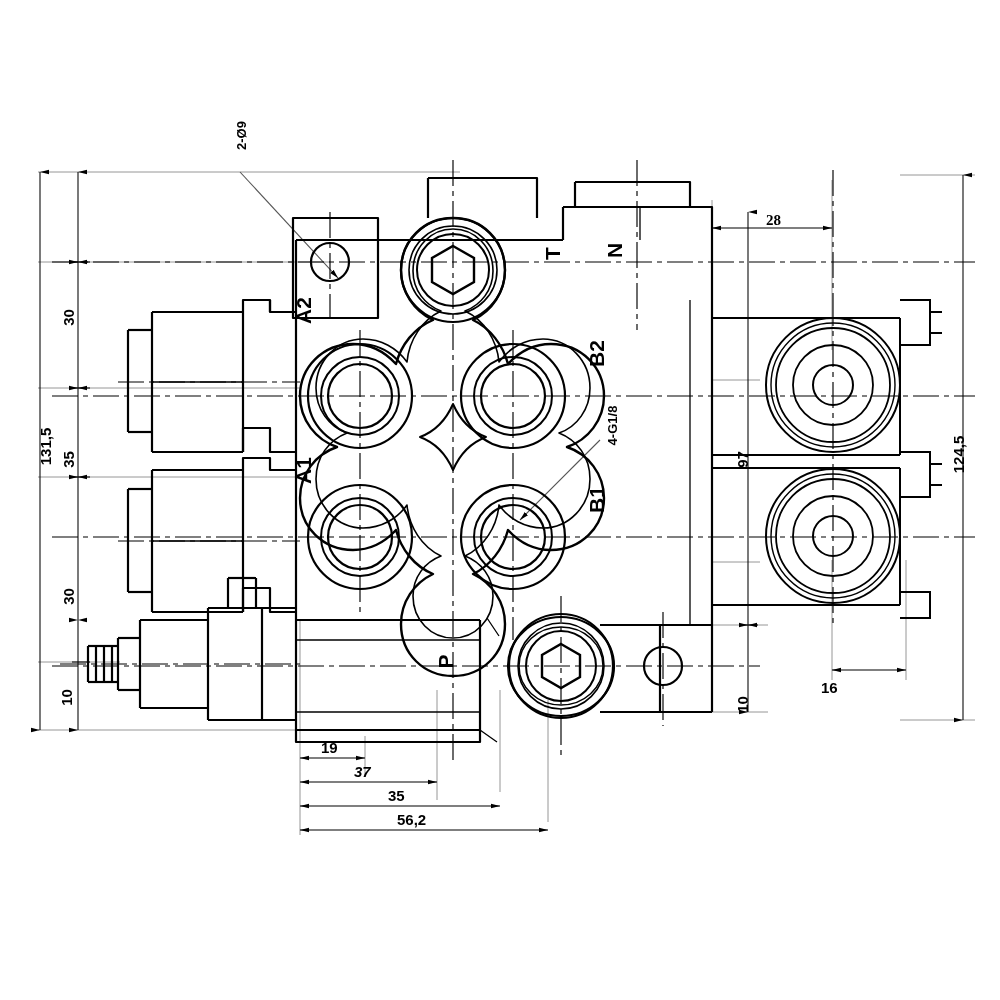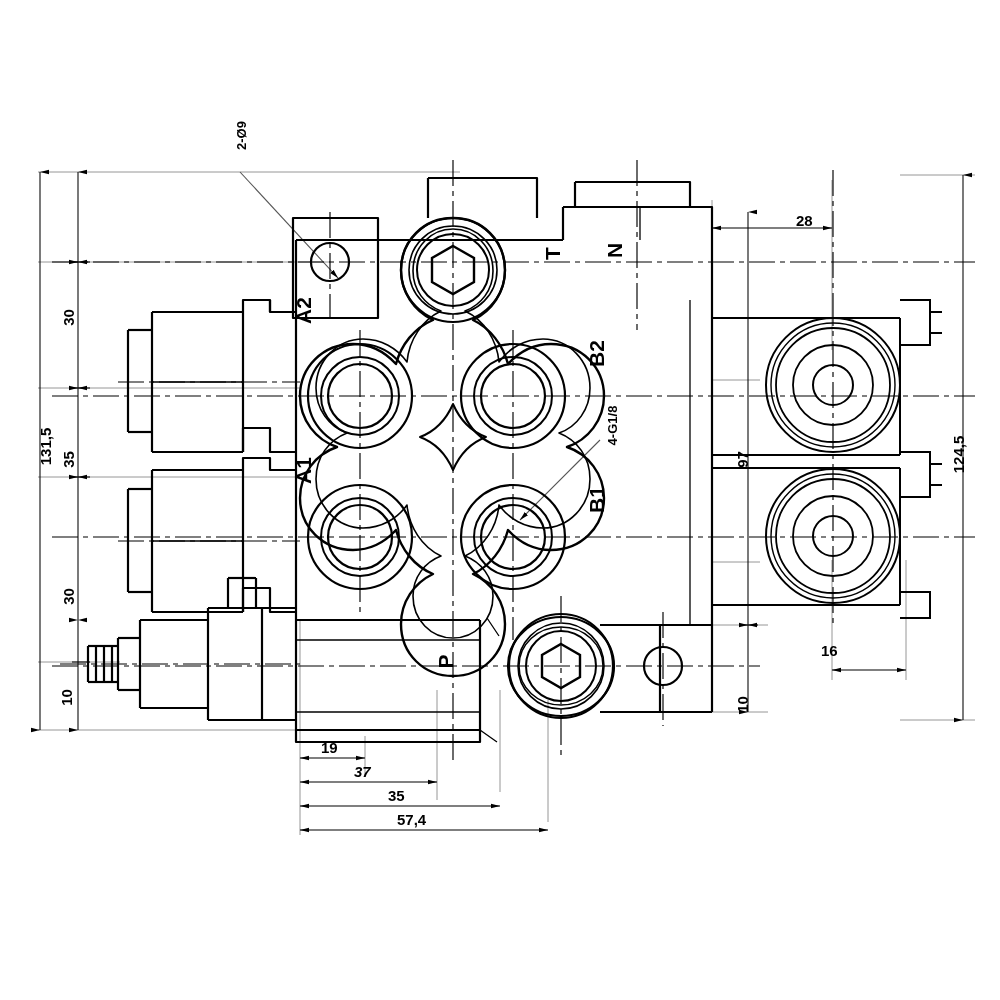--- a/index.html
+++ b/index.html
@@ -405,25 +405,25 @@
   <div class="lbl dim-label rot90" style="left:58px; top:690px;">10</div>
 
   <div class="lbl dim-label rot90" style="left:27px; top:439px;">131,5</div>
 
   <div class="lbl dim-label" style="left:321px; top:740px;">19</div>
 
   <div class="lbl dim-label" style="left:354px; top:764px;font-style:italic;">37</div>
 
   <div class="lbl dim-label" style="left:388px; top:788px;">35</div>
 
-  <div class="lbl dim-label" style="left:397px; top:812px;">57,4</div>
-
-  <div class="lbl dim-label" style="left:796px; top:213px;">28</div>
+  <div class="lbl dim-label" style="left:397px; top:812px;">56,2</div>
+
+  <div class="lbl dim-label" style="left:766px; top:213px;font-family:Liberation Serif, serif;">28</div>
 
   <div class="lbl dim-label rot90" style="left:734px; top:452px;">97</div>
 
   <div class="lbl dim-label rot90" style="left:734px; top:697px;">10</div>
 
   <div class="lbl dim-label rot90" style="left:940px; top:447px;">124,5</div>
 
-  <div class="lbl dim-label" style="left:821px; top:643px;">16</div>
+  <div class="lbl dim-label" style="left:821px; top:680px;">16</div>
 
 </div>
 
 </body></html>

